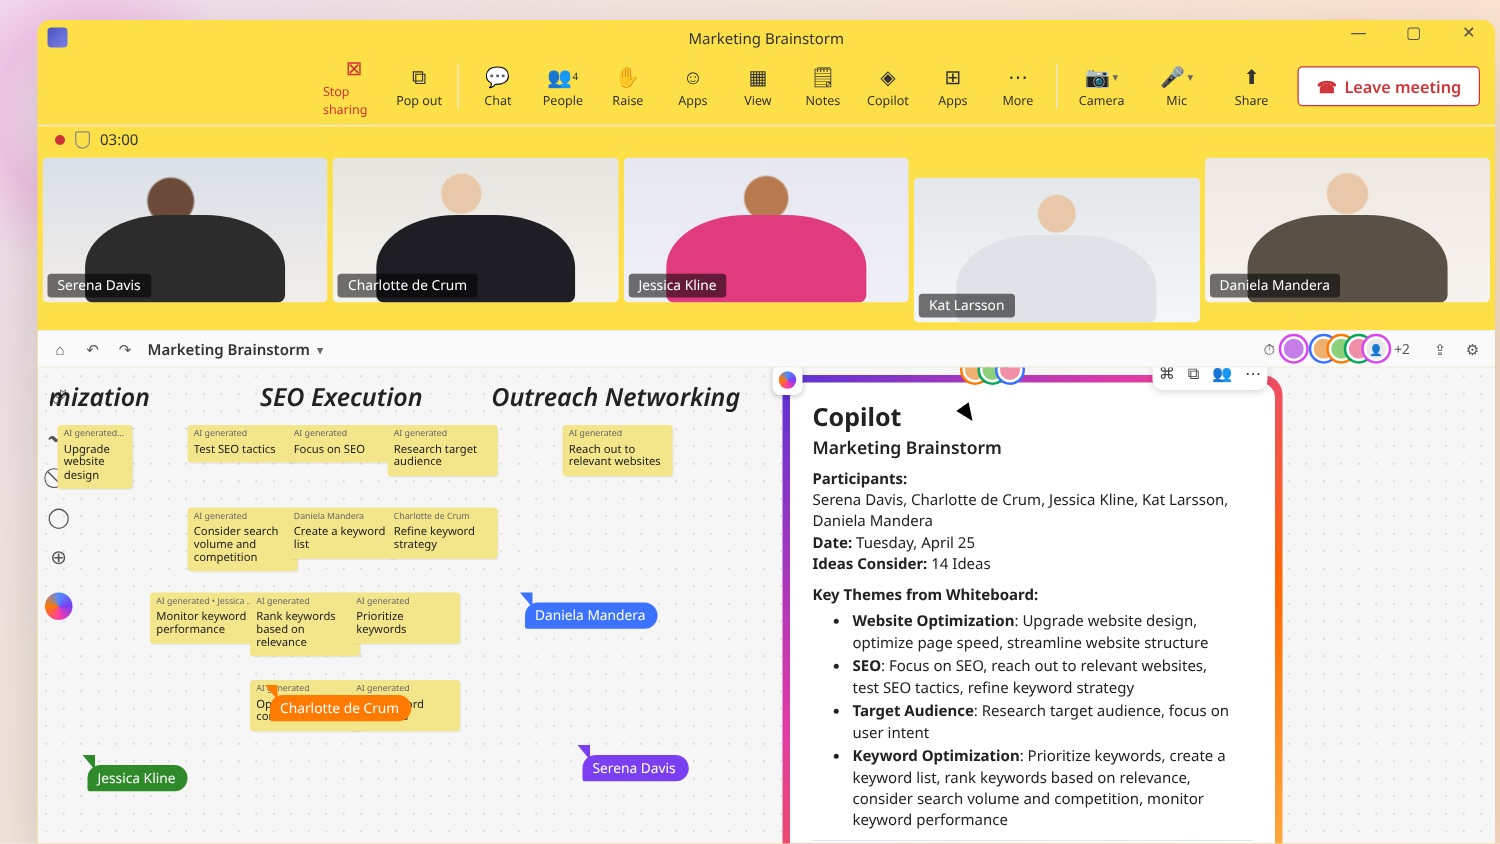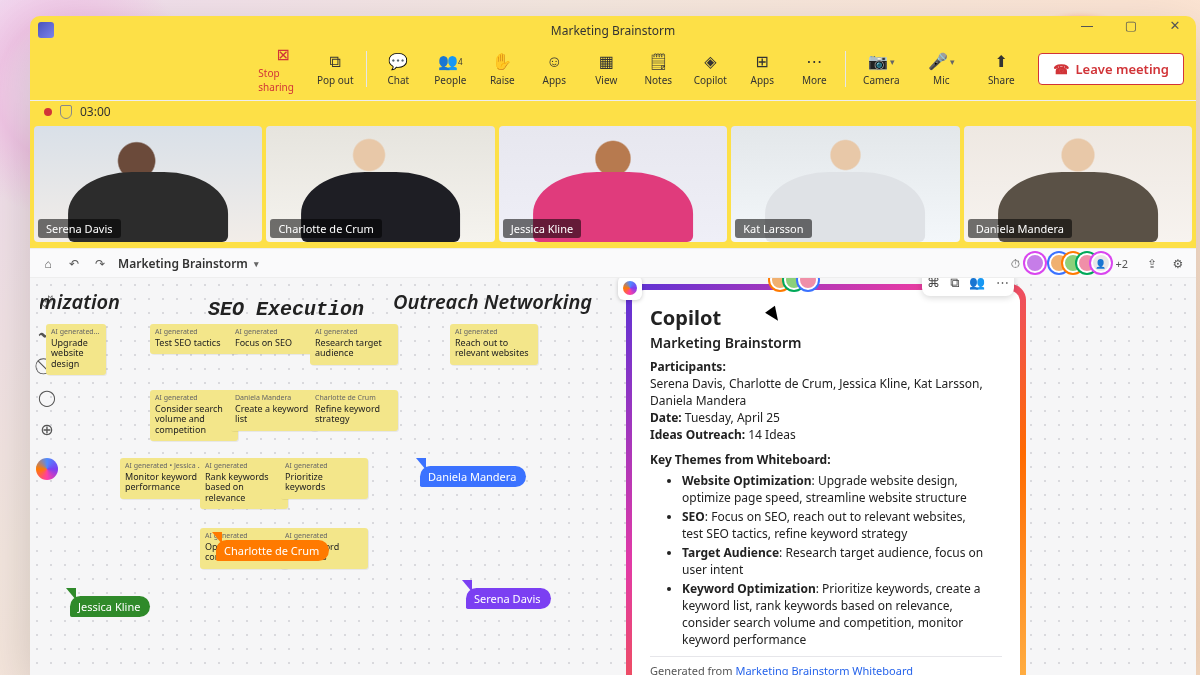--- a/index.html
+++ b/index.html
@@ -31,21 +31,21 @@
   .rec-row { display: flex; align-items: center; gap: 8px; padding: 2px 14px 6px; color: #333; font-size: 12px;}
   .rec-dot { width: 8px; height: 8px; border-radius: 50%; background: #d13438; }
   .shield { width: 12px; height: 14px; border: 1px solid #888; border-radius: 2px 2px 6px 6px; }
 
   .video-strip { display: flex; gap: 4px; padding: 0 4px 6px; }
   .video-tile { position: relative; flex: 1; height: 116px; border-radius: 4px; overflow: hidden; display: flex; align-items: flex-end; }
   .name-tag { position: absolute; left: 4px; bottom: 4px; background: rgba(0,0,0,.55); color: #fff; font-size: 11px; padding: 2px 8px; border-radius: 3px; }
   .tile-1 { background: radial-gradient(circle at 45% 30%, #6b4a3a 0%, #6b4a3a 12%, transparent 13%), linear-gradient(180deg,#d9e0e8,#f2ede8);} 
   .tile-2 { background: radial-gradient(circle at 45% 25%, #e8c8a8 0%, #e8c8a8 10%, transparent 11%), linear-gradient(180deg,#e6e4de,#f5f3ee);} 
   .tile-3 { background: radial-gradient(circle at 50% 28%, #b77a4f 0%, #b77a4f 12%, transparent 13%), linear-gradient(180deg,#e7e7ef,#efeff7);} 
-  .tile-4 { background: radial-gradient(circle at 50% 25%, #e8c8a8 0%, #e8c8a8 10%, transparent 11%), linear-gradient(180deg,#e3e7ea,#f3f7fa);} 
+  .tile-4 { background: radial-gradient(circle at 50% 25%, #e8c8a8 0%, #e8c8a8 10%, transparent 11%), linear-gradient(180deg,#e3e7ea,#f3f7fa); margin-top: 16px;} 
   .tile-5 { background: radial-gradient(circle at 50% 25%, #e8c8a8 0%, #e8c8a8 11%, transparent 12%), linear-gradient(180deg,#eee8e2,#f7f3ef);} 
   .person-blob { position:absolute; left:50%; transform:translateX(-50%); bottom:0; width:70%; height:60%; border-radius: 40% 40% 6px 6px / 60% 60% 6px 6px;}
   .pb-1{background: linear-gradient(#2c2c2c,#2c2c2c);} .pb-2{background:#1e1e24;} .pb-3{background:#e03b7c;} .pb-4{background:#dfe2e6;} .pb-5{background:#5a5146;}
 
   .wb-bar { display: flex; align-items: center; padding: 4px 10px; gap: 10px; border-top: 1px solid #eee; border-bottom: 1px solid #eee; background:#fafafb; font-size: 12px; color:#333;}
   .wb-title { font-weight: 600; display:flex; align-items:center; gap:6px;}
   .ic { width:16px; height:16px; display:inline-flex; align-items:center; justify-content:center; color:#555; cursor:pointer;}
   .avatars { display:flex; align-items:center; gap:-6px; margin-left:auto; margin-right:6px;}
   .av { width:20px; height:20px; border-radius:50%; border:2px solid #fff; margin-left:-6px; display:inline-flex; align-items:center; justify-content:center; font-size:9px; color:#fff;}
   .av.ring-b{box-shadow:0 0 0 2px #3b72ff;} .av.ring-o{box-shadow:0 0 0 2px #ff7a00;} .av.ring-g{box-shadow:0 0 0 2px #00a859;} .av.ring-m{box-shadow:0 0 0 2px #d946ef;}
@@ -238,21 +238,21 @@
     <div class="side-tools">
       <span class="ic">⮰</span>
       <span class="ic">〰</span>
       <span class="ic">⃠</span>
       <span class="ic">◯</span>
       <span class="ic">⊕</span>
       <div class="copilot-logo"></div>
     </div>
 
     <div class="col-title" style="left:10px; top:10px; width:80px; overflow:hidden; white-space:nowrap; direction:rtl;"><span style="direction:ltr; unicode-bidi:bidi-override;">Optimization</span></div>
-    <div class="col-title" style="left:178px; top:20px;font-family:Liberation Mono, monospace;">SEO Execution</div>
+    <div class="col-title" style="left:178px; top:10px;">SEO Execution</div>
     <div class="col-title" style="left:363px; top:10px;">Outreach Networking</div>
 
     <div class="sticky half" style="left:16px; top:46px;"><span class="auth">AI generated • Serena Davis</span><span>Upgrade website design</span></div>
     <div class="sticky" style="left:120px; top:46px;"><span class="auth">AI generated</span><span>Test SEO tactics</span></div>
     <div class="sticky" style="left:200px; top:46px;"><span class="auth">AI generated</span><span>Focus on SEO</span></div>
     <div class="sticky" style="left:280px; top:46px;"><span class="auth">AI generated</span><span>Research target audience</span></div>
     <div class="sticky" style="left:420px; top:46px;"><span class="auth">AI generated</span><span>Reach out to relevant websites</span></div>
 
     <div class="sticky" style="left:120px; top:112px;"><span class="auth">AI generated</span><span>Consider search volume and competition</span></div>
     <div class="sticky" style="left:200px; top:112px;"><span class="auth">Daniela Mandera</span><span>Create a keyword list</span></div>
@@ -300,21 +300,21 @@
         </div>
       </div>
       <div class="mouse-ptr"></div>
       <div class="copilot-border">
         <div class="copilot-card">
           <h2>Copilot</h2>
           <h3>Marketing Brainstorm</h3>
           <div><span class="lbl">Participants:</span></div>
           <div>Serena Davis, Charlotte de Crum, Jessica Kline, Kat Larsson, Daniela Mandera</div>
           <div><span class="lbl">Date:</span> <span>Tuesday, April 25</span></div>
-          <div><span class="lbl">Ideas Outreach:</span> <span>14 Ideas</span></div>
+          <div><span class="lbl">Ideas Consider:</span> <span>14 Ideas</span></div>
           <div style="height:8px"></div>
           <div class="lbl">Key Themes from Whiteboard:</div>
           <ul>
             <li><span class="lbl">Website Optimization</span>: <span>Upgrade website design, optimize page speed, streamline website structure</span></li>
             <li><span class="lbl">SEO</span>: <span>Focus on SEO, reach out to relevant websites, test SEO tactics, refine keyword strategy</span></li>
             <li><span class="lbl">Target Audience</span>: <span>Research target audience, focus on user intent</span></li>
             <li><span class="lbl">Keyword Optimization</span>: <span>Prioritize keywords, create a keyword list, rank keywords based on relevance, consider search volume and competition, monitor keyword performance</span></li>
           </ul>
           <div class="gen-line">
             <span>Generated from </span><a href="#">Marketing Brainstorm Whiteboard</a>

